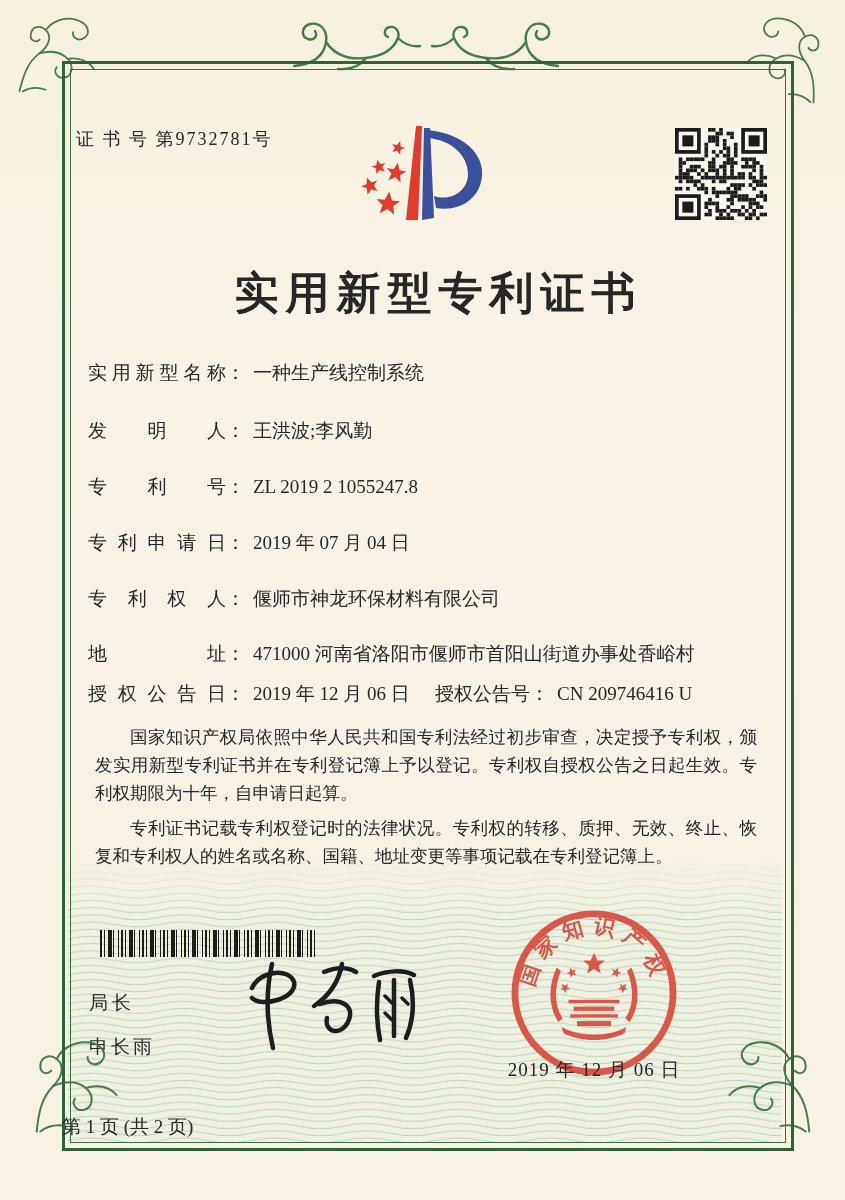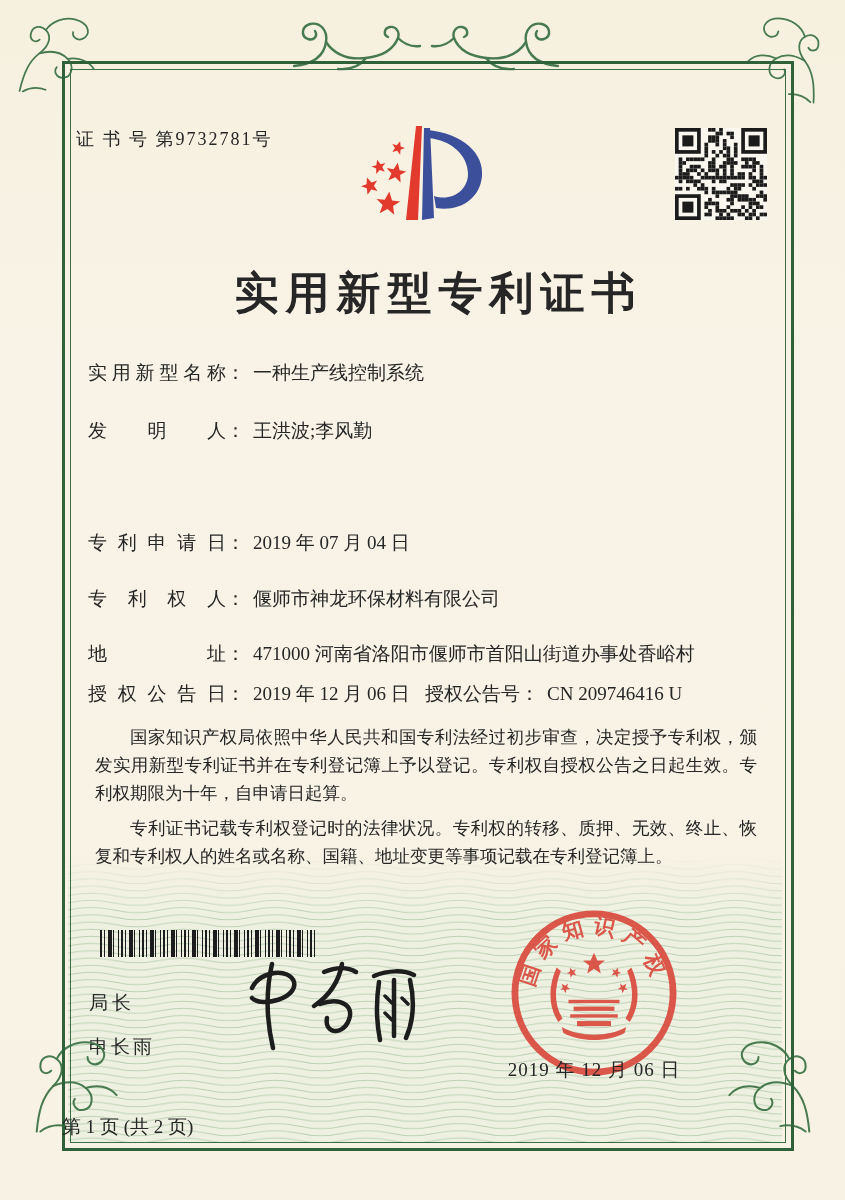--- a/index.html
+++ b/index.html
@@ -13,21 +13,21 @@
   
   .cert-no{position:absolute;left:76px;top:127px;font-size:18px;letter-spacing:2px;z-index:6;text-align:center;}
   .logo{position:absolute;left:356px;top:120px;width:134px;height:112px;z-index:6;}
   .qr{position:absolute;left:675px;top:128px;width:92px;height:92px;z-index:6;background:#f9f7ef;}
   .title{position:absolute;left:0;top:248px;width:100%;text-align:center;margin:16px;
          font-size:44px;font-weight:700;letter-spacing:7px;z-index:6;}
   
   .field{position:absolute;left:88px;font-size:19px;white-space:nowrap;z-index:6;}
   .flabel{display:inline-block;width:138px;text-align:justify;text-align-last:justify;vertical-align:top;}
   .fcolon{display:inline-block;margin-right:8px;}
-  .field2{position:absolute;left:425px;font-size:19px;white-space:nowrap;z-index:6;text-align:right;}
+  .field2{position:absolute;left:435px;font-size:19px;white-space:nowrap;z-index:6;text-align:right;}
   .flabel2{display:inline-block;margin-right:0;}
   
   .paras{position:absolute;left:88px;top:716px;width:676px;font-size:17.5px;line-height:28px;
          text-align:justify;z-index:6;}
   .paras p{margin:7px;text-indent:2em;}
   
   .waves{position:absolute;left:68px;top:856px;width:714px;height:286px;z-index:1;}
   .waves-fade{position:absolute;left:68px;top:856px;width:714px;height:60px;z-index:2;
               background:linear-gradient(180deg,#f7f2e4 0%,rgba(247,242,228,0) 100%);}
   .barcode{position:absolute;left:100px;top:930px;width:218px;height:27px;z-index:3;
@@ -348,20 +348,23 @@
       </svg></div>
 
   <h1 class="title">实用新型专利证书</h1>
 
   <div class="field" style="top:360px">
     <span class="flabel">实用新型名称</span><span class="fcolon">：</span><span>一种生产线控制系统</span>
   </div>
   <div class="field" style="top:418px">
     <span class="flabel">发明人</span><span class="fcolon">：</span><span>王洪波;李风勤</span>
   </div>
+  <div class="field" style="top:474px">
+    <span class="flabel">专利号</span><span class="fcolon">：</span><span>ZL 2019 2 1055247.8</span>
+  </div>
   <div class="field" style="top:530px">
     <span class="flabel">专利申请日</span><span class="fcolon">：</span><span>2019 年 07 月 04 日</span>
   </div>
   <div class="field" style="top:586px">
     <span class="flabel">专利权人</span><span class="fcolon">：</span><span>偃师市神龙环保材料有限公司</span>
   </div>
   <div class="field" style="top:641px">
     <span class="flabel">地址</span><span class="fcolon">：</span><span>471000 河南省洛阳市偃师市首阳山街道办事处香峪村</span>
   </div>
   <div class="field" style="top:681px">

